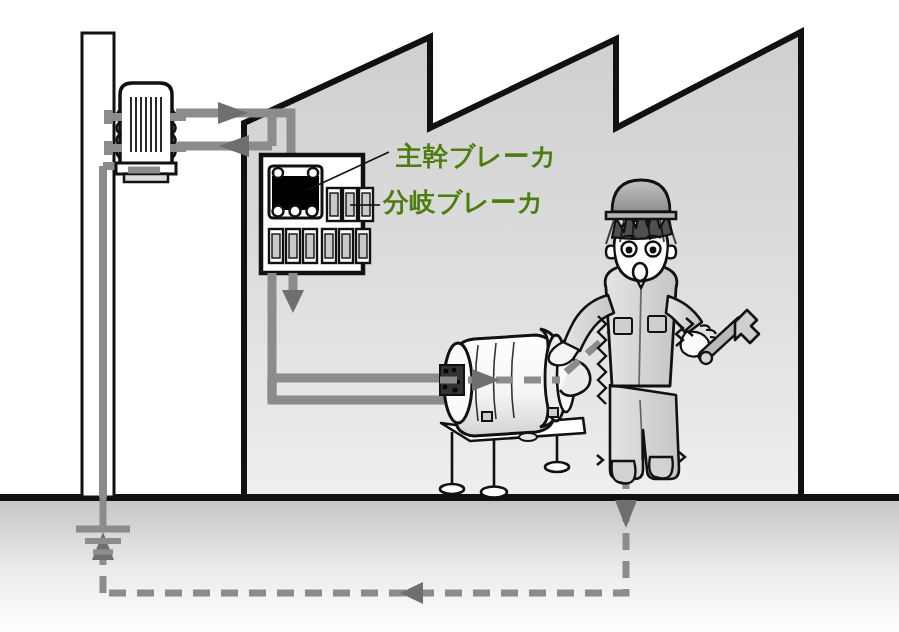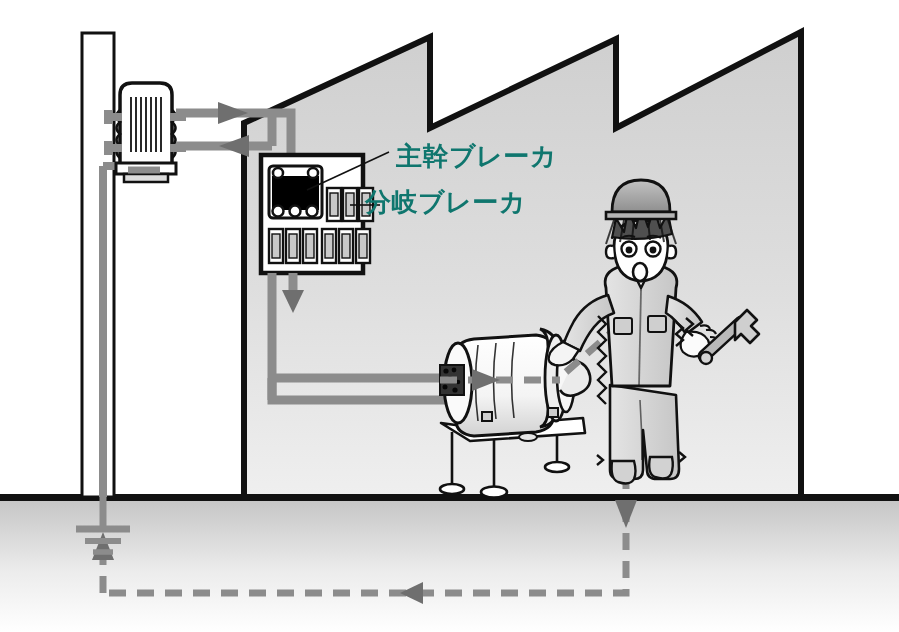--- a/index.html
+++ b/index.html
@@ -23,27 +23,27 @@
     top: 0;
     left: 0;
     width: 899px;
     height: 632px;
   }
   .label-text {
     position: absolute;
     font-family: "DejaVu Sans", "Liberation Sans", sans-serif;
     font-weight: 700;
     font-size: 26px;
-    color: #0f766e;
+    color: #4d7c0f;
     letter-spacing: 0.5px;
     white-space: nowrap;
     line-height: 1;
   }
   #label-main   { left: 396px; top: 143px; }
-  #label-branch { left: 365px; top: 189px; }
+  #label-branch { left: 383px; top: 189px; }
 </style>
 </head>
 <body>
 
 <div id="stage">
 
   <svg id="scene" viewBox="0 0 899 632" xmlns="http://www.w3.org/2000/svg">
 
     <defs>
       <linearGradient id="wallGrad" x1="0" y1="0" x2="0" y2="1">

